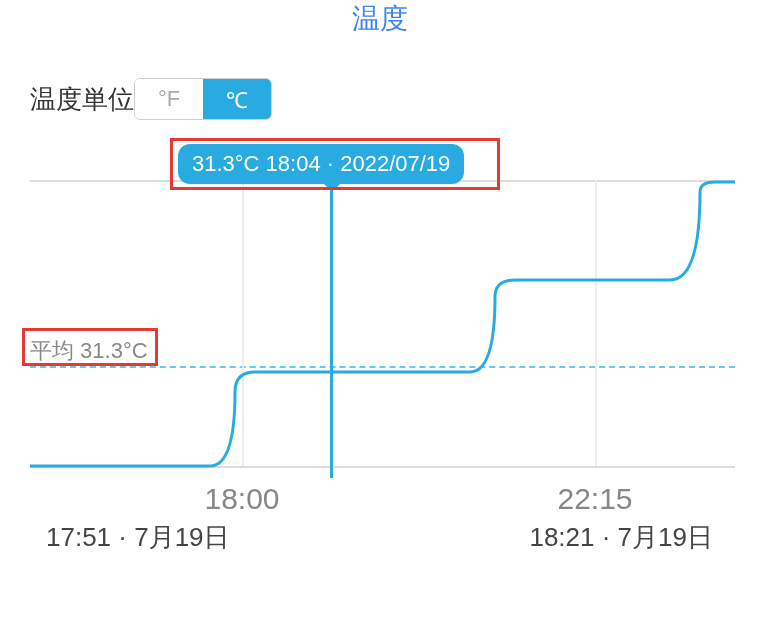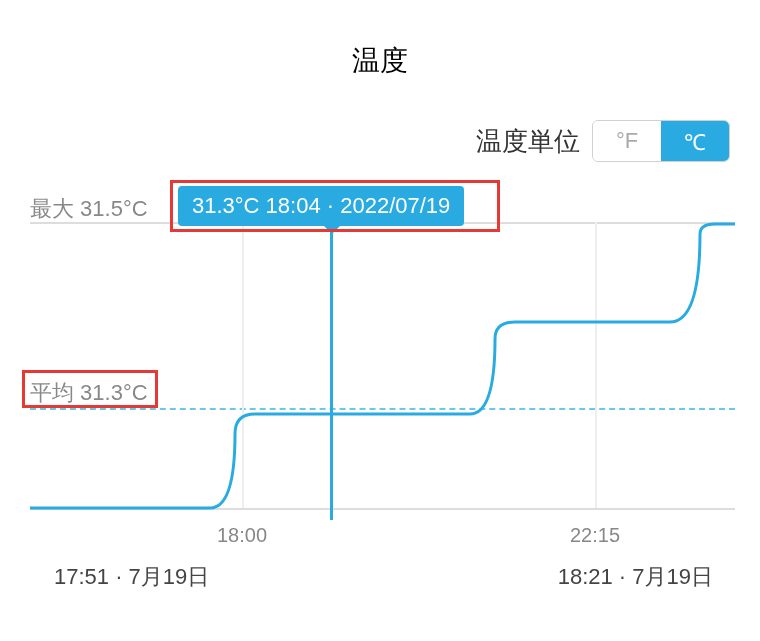--- a/index.html
+++ b/index.html
@@ -7,30 +7,28 @@
       font-family: -apple-system, "Helvetica Neue", Arial, sans-serif;
       background: #ffffff;
       width: 760px;
       height: 641px;
       position: relative;
       overflow: hidden;
     }
     .title {
       text-align: center;
       font-size: 28px;
-      color: #000000;
-      padding-top: 42px;
+      color: #3b82f6;
       font-weight: 400;
     }
     .unit-row {
       display: flex;
-      justify-content: flex-end;
+      justify-content: flex-start;
       align-items: center;
       padding: 40px 30px 0 30px;
-      gap: 12px;
     }
     .unit-label {
       font-size: 26px;
       color: #333;
     }
     .unit-toggle {
       display: flex;
       border: 1px solid #d0d0d0;
       border-radius: 6px;
       overflow: hidden;
@@ -81,21 +79,21 @@
       height: 52px;
     }
     .tooltip {
       position: absolute;
       left: 178px;
       top: -8px;
       background: #29abe2;
       color: #fff;
       font-size: 22px;
       padding: 7px 14px;
-      border-radius: 4px;
+      border-radius: 12px;
       white-space: nowrap;
     }
     .tooltip::after {
       content: '';
       position: absolute;
       bottom: -8px;
       left: 146px;
       border-left: 8px solid transparent;
       border-right: 8px solid transparent;
       border-top: 8px solid #29abe2;
@@ -124,30 +122,29 @@
     .cursor-line {
       position: absolute;
       top: 36px;
       width: 3px;
       height: 290px;
       background: #29abe2;
     }
     .x-tick {
       position: absolute;
       top: 330px;
-      font-size: 20px;
+      font-size: 30px;
       color: #888;
       transform: translateX(-50%);
     }
     .start-label, .end-label {
       position: absolute;
       top: 368px;
-      font-size: 22px;
+      font-size: 26px;
       color: #444;
-      margin-left: 8px;
     }
     .start-label { left: 46px; }
     .end-label { right: 47px; }
     .step-line {
       position: absolute;
       stroke: #29abe2;
       stroke-width: 3;
       fill: none;
     }
   </style>
@@ -172,21 +169,20 @@
 
   <div class="vline" style="left:242px"></div>
   <div class="vline" style="left:595px"></div>
 
   <div class="cursor-line" style="left:330px"></div>
 
   <svg width="760" height="330" style="position:absolute;top:0;left:0">
     <path class="step-line" d="M 30 314 L 210 314 Q 235 314 235 240 Q 235 220 255 220 L 470 220 Q 495 220 495 145 Q 495 128 515 128 L 670 128 Q 700 128 700 40 Q 700 30 715 30 L 735 30"></path>
   </svg>
 
-  <div class="stat-label stat-max">最大 31.5°C</div>
   <div class="stat-label stat-avg">平均 31.3°C</div>
 
   <div class="tooltip">31.3°C 18:04 · 2022/07/19</div>
 
   <div class="highlight-red highlight-tooltip"></div>
   <div class="highlight-red highlight-avg"></div>
 
   <div class="x-tick" style="left:242px">18:00</div>
   <div class="x-tick" style="left:595px">22:15</div>
 

